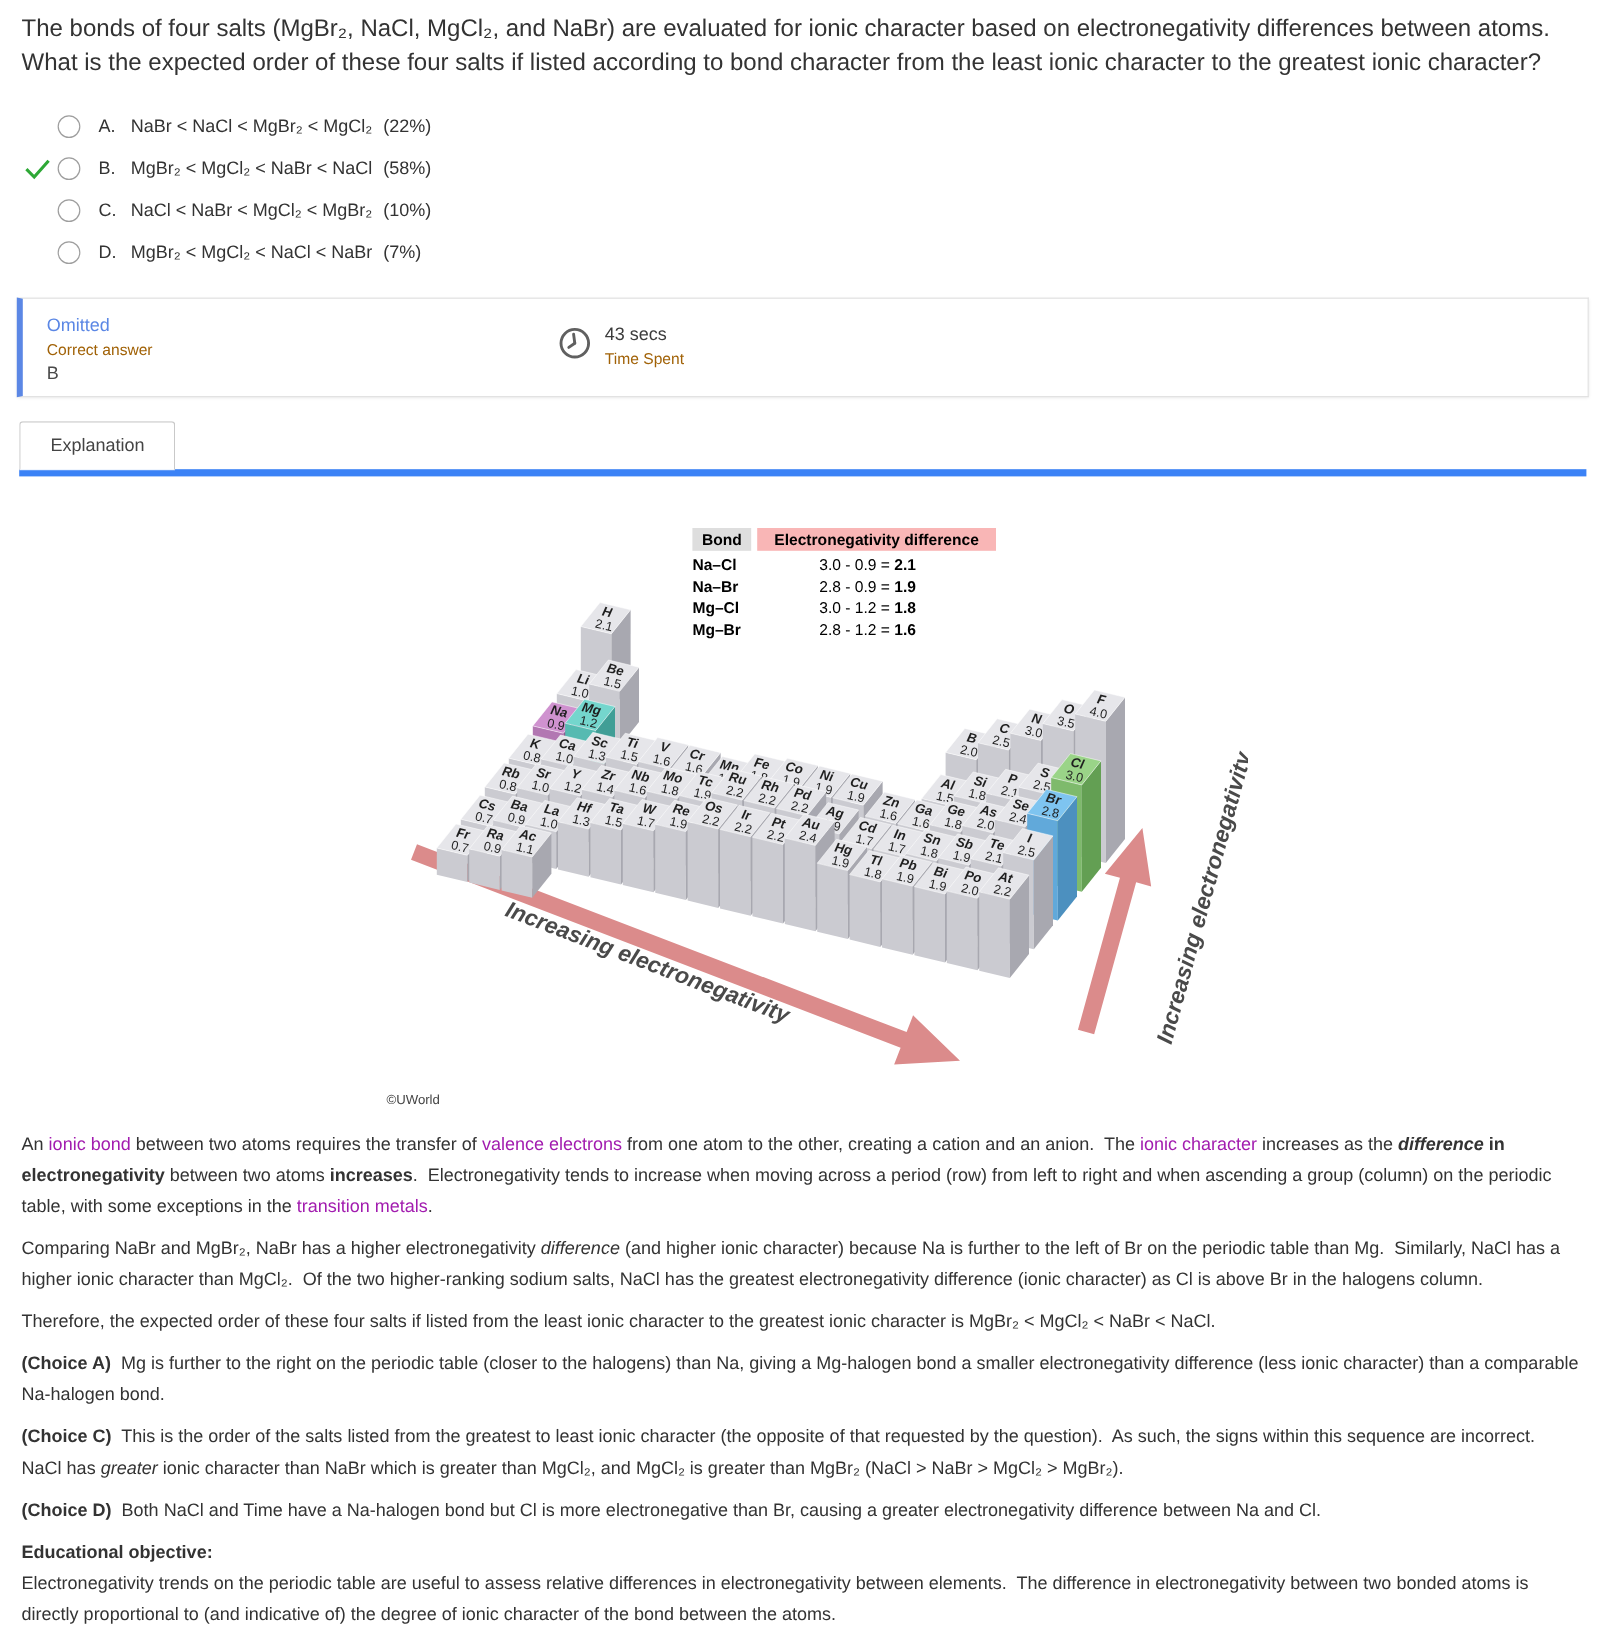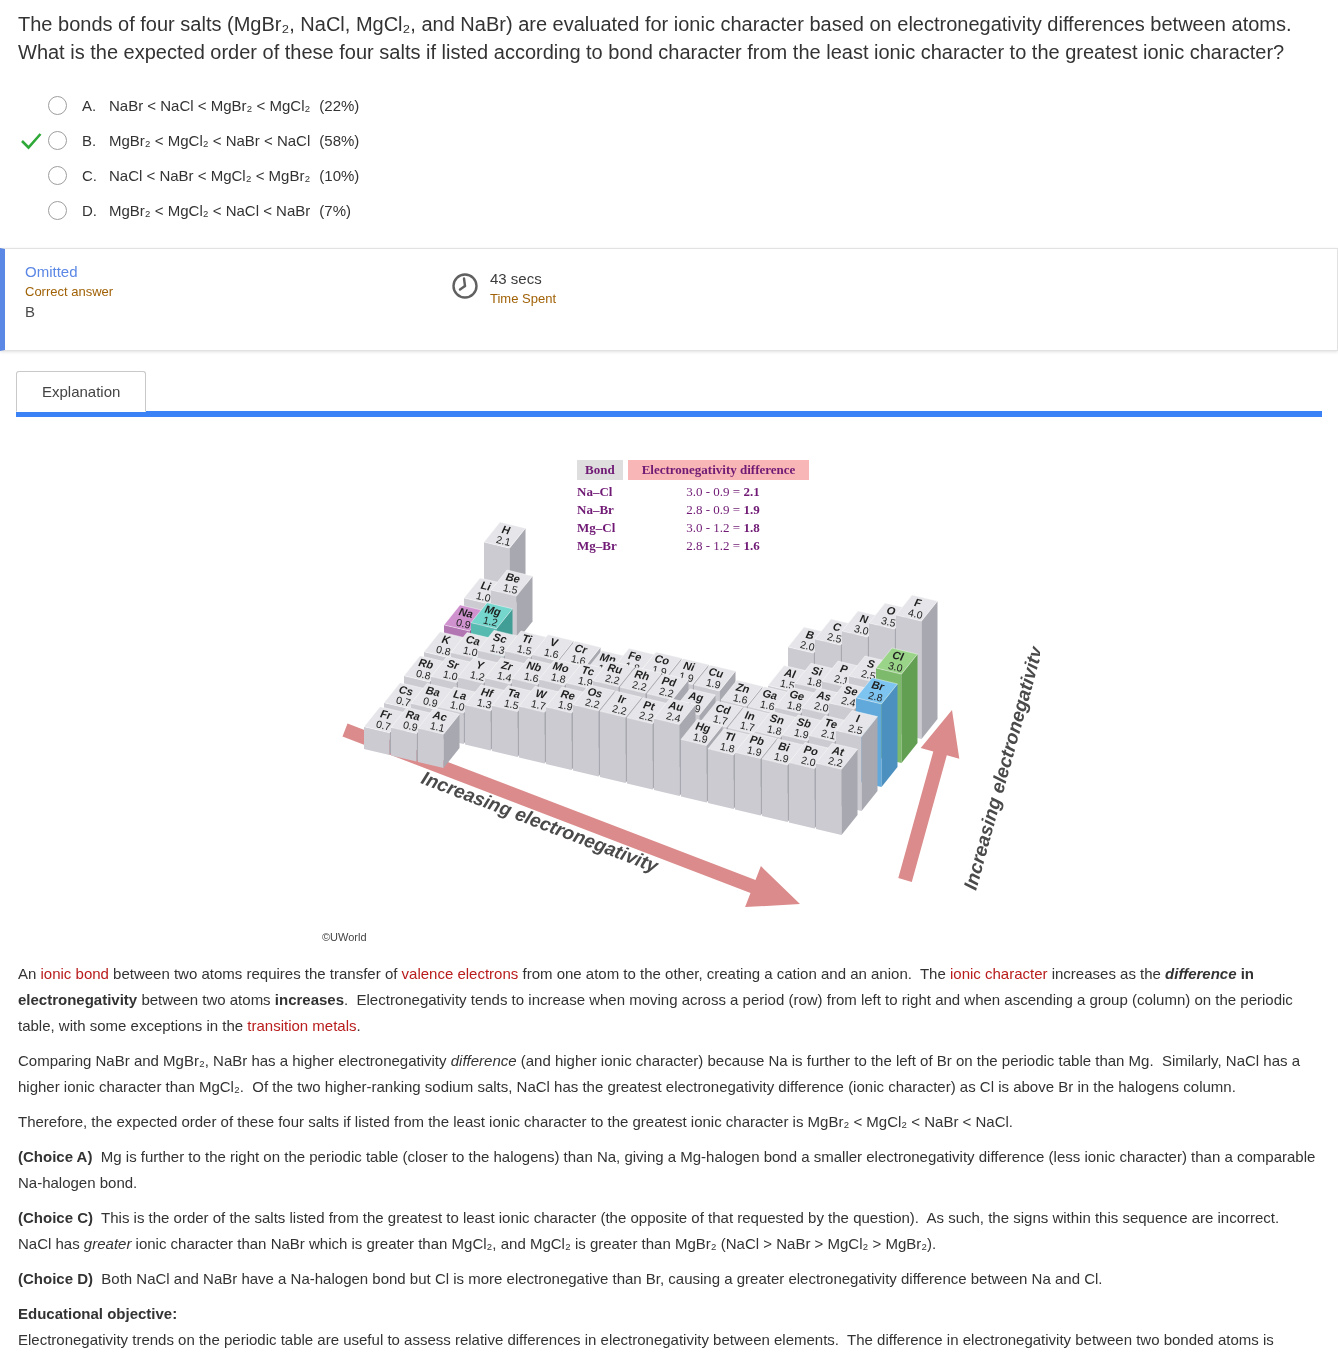--- a/index.html
+++ b/index.html
@@ -7,56 +7,56 @@
 
   .question{margin:10px 18px 0;font-size:20px;line-height:28px;white-space:pre-wrap;}
 
   .choices{margin-top:22px;}
   .choice{display:flex;align-items:center;height:35px;padding-left:20px;font-size:15px;}
   .check{width:28px;display:inline-flex;align-items:center;}
   .radio{width:17px;height:17px;border:1px solid #9e9e9e;border-radius:50%;background:#fff;margin-right:15px;flex:none;}
   .letter{width:27px;}
   .pct{margin-left:9px;}
 
-  .stats-card{margin:20px 0 0;border:1px solid #e2e2e2;border-left:5px solid #5b87e5;
-    box-shadow:0 1px 3px rgba(0,0,0,.12);display:flex;padding:12px 0 28px 20px;background:#fff;}
+  .stats-card{margin:20px 14px 0;border:1px solid #e2e2e2;border-left:5px solid #5b87e5;
+    box-shadow:0 1px 3px rgba(0,0,0,.12);display:flex;padding:12px 0 8px 20px;background:#fff;}
   .sc-col1{width:425px;}
   .sc-result{color:#5b87e5;font-size:15px;line-height:21px;}
   .sc-sub{color:#a16207;font-size:13px;line-height:19px;}
   .sc-ans{color:#4a4a4a;font-size:15px;line-height:21px;}
   .sc-col{display:flex;align-items:flex-start;margin-top:8px;}
   .sc-col2{width:440px;}
   .sc-icon{margin-right:10px;margin-top:2px;}
   .sc-big{font-size:15px;color:#3c3c3c;line-height:20px;}
 
   .tab-bar{margin:20px 16px 0;border-bottom:6px solid #3b82f6;}
   .tab{display:inline-block;background:#fff;border:1px solid #c9c9c9;border-bottom:1px solid #fff;
     margin-bottom:-1px;border-radius:3px 3px 0 0;padding:11px 25px;font-size:15px;color:#444;}
 
   .figure{position:relative;height:500px;margin-top:40px;}
   #ptable-svg{position:absolute;left:300px;top:30px;}
   .credit{position:absolute;left:322px;top:474px;font-size:11px;color:#444;}
 
-  .en-table{position:absolute;left:577px;top:3px;font-size:13px;color:#701a75;font-family:Liberation Serif, serif;}
+  .en-table{position:absolute;left:577px;top:3px;font-size:13px;color:#000000;}
   .en-head{display:flex;gap:5px;margin-bottom:3px;}
   .h-bond{background:#dedede;font-weight:bold;padding:2px 8px;}
   .h-diff{background:#f9b6b6;font-weight:bold;padding:2px 14px;}
   .en-row{display:flex;line-height:18px;}
   .bond{width:60px;font-weight:bold;}
   .calc{width:172px;text-align:center;}
 
   .el-label{font-size:10.5px;text-anchor:middle;fill:#1f1f1f;}
   .el-sym{font-weight:bold;font-style:italic;font-size:11px;}
   .arrow-label{font-size:19px;font-weight:bold;font-style:italic;fill:#4a4a4a;}
 
   .exp{margin:4px 18px 0;}
   .exp p{margin:0 0 9px;font-size:15px;line-height:26px;white-space:pre-wrap;}
   .exp p.tb{margin-bottom:0;}
   .exp p.tt{margin-top:0;}
-  .seg-link{color:#b91c1c;cursor:pointer;}
+  .seg-link{color:#a21caf;cursor:pointer;}
   .seg-b{font-weight:bold;}
   .seg-i{font-style:italic;}
   .seg-bi{font-weight:bold;font-style:italic;}
 </style>
 </head>
 <body>
 
 <p class="question">The bonds of four salts (MgBr₂, NaCl, MgCl₂, and NaBr) are evaluated for ionic character based on electronegativity differences between atoms.  What is the expected order of these four salts if listed according to bond character from the least ionic character to the greatest ionic character?</p>
 
 <div class="choices" id="choices">
@@ -447,16 +447,16 @@
   <div class="credit">©UWorld</div>
 </div>
 
 <div class="exp" id="exp-paragraphs">
 
 <p class="exp-p"><span>An </span><span class="seg-link">ionic bond</span><span> between two atoms requires the transfer of </span><span class="seg-link">valence electrons</span><span> from one atom to the other, creating a cation and an anion.  The </span><span class="seg-link">ionic character</span><span> increases as the </span><span class="seg-bi">difference</span><span class="seg-b"> in electronegativity</span><span> between two atoms </span><span class="seg-b">increases</span><span>.  Electronegativity tends to increase when moving across a period (row) from left to right and when ascending a group (column) on the periodic table, with some exceptions in the </span><span class="seg-link">transition metals</span><span>.</span></p>
     <p class="exp-p"><span>Comparing NaBr and MgBr₂, NaBr has a higher electronegativity </span><span class="seg-i">difference</span><span> (and higher ionic character) because Na is further to the left of Br on the periodic table than Mg.  Similarly, NaCl has a higher ionic character than MgCl₂.  Of the two higher-ranking sodium salts, NaCl has the greatest electronegativity difference (ionic character) as Cl is above Br in the halogens column.</span></p>
     <p class="exp-p"><span>Therefore, the expected order of these four salts if listed from the least ionic character to the greatest ionic character is MgBr₂ &lt; MgCl₂ &lt; NaBr &lt; NaCl.</span></p>
     <p class="exp-p"><span class="seg-b">(Choice A)</span><span>  Mg is further to the right on the periodic table (closer to the halogens) than Na, giving a Mg-halogen bond a smaller electronegativity difference (less ionic character) than a comparable Na-halogen bond.</span></p>
     <p class="exp-p"><span class="seg-b">(Choice C)</span><span>  This is the order of the salts listed from the greatest to least ionic character (the opposite of that requested by the question).  As such, the signs within this sequence are incorrect.  NaCl has </span><span class="seg-i">greater</span><span> ionic character than NaBr which is greater than MgCl₂, and MgCl₂ is greater than MgBr₂ (NaCl &gt; NaBr &gt; MgCl₂ &gt; MgBr₂).</span></p>
-    <p class="exp-p"><span class="seg-b">(Choice D)</span><span>  Both NaCl and NaBr have a Na-halogen bond but Cl is more electronegative than Br, causing a greater electronegativity difference between Na and Cl.</span></p>
+    <p class="exp-p"><span class="seg-b">(Choice D)</span><span>  Both NaCl and Time have a Na-halogen bond but Cl is more electronegative than Br, causing a greater electronegativity difference between Na and Cl.</span></p>
     <p class="exp-p tb"><span class="seg-b">Educational objective:</span></p>
     <p class="exp-p tt"><span>Electronegativity trends on the periodic table are useful to assess relative differences in electronegativity between elements.  The difference in electronegativity between two bonded atoms is directly proportional to (and indicative of) the degree of ionic character of the bond between the atoms.</span></p>
   </div>
 
 </body></html>

